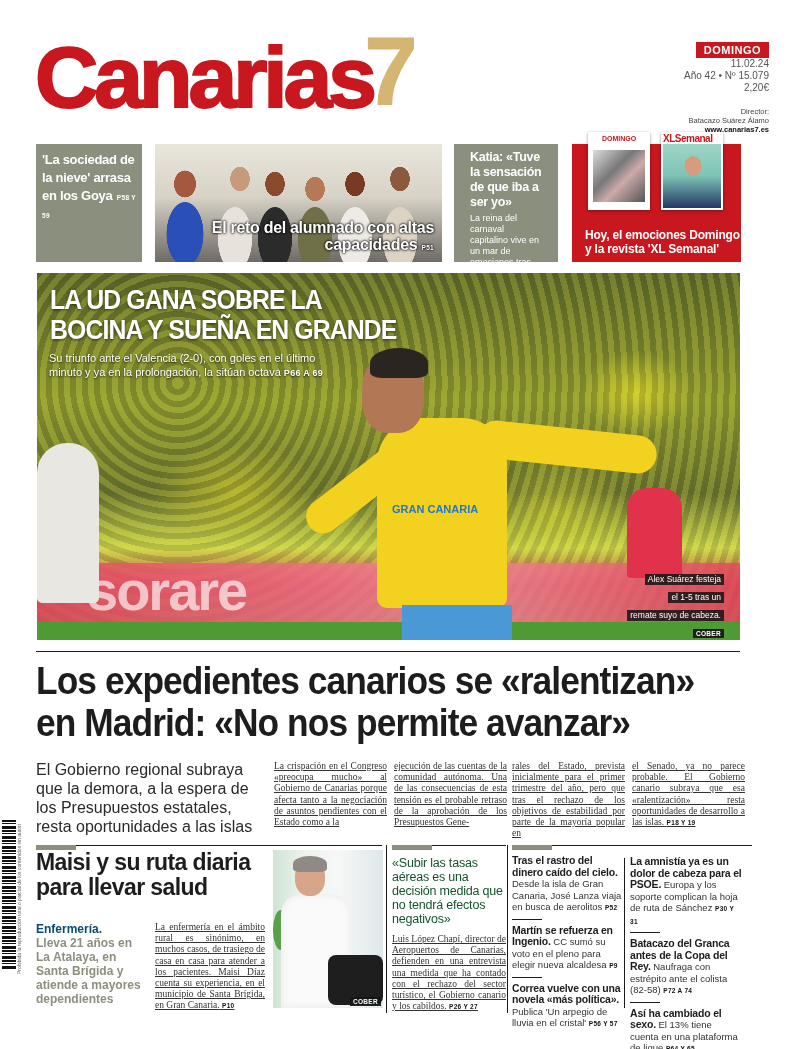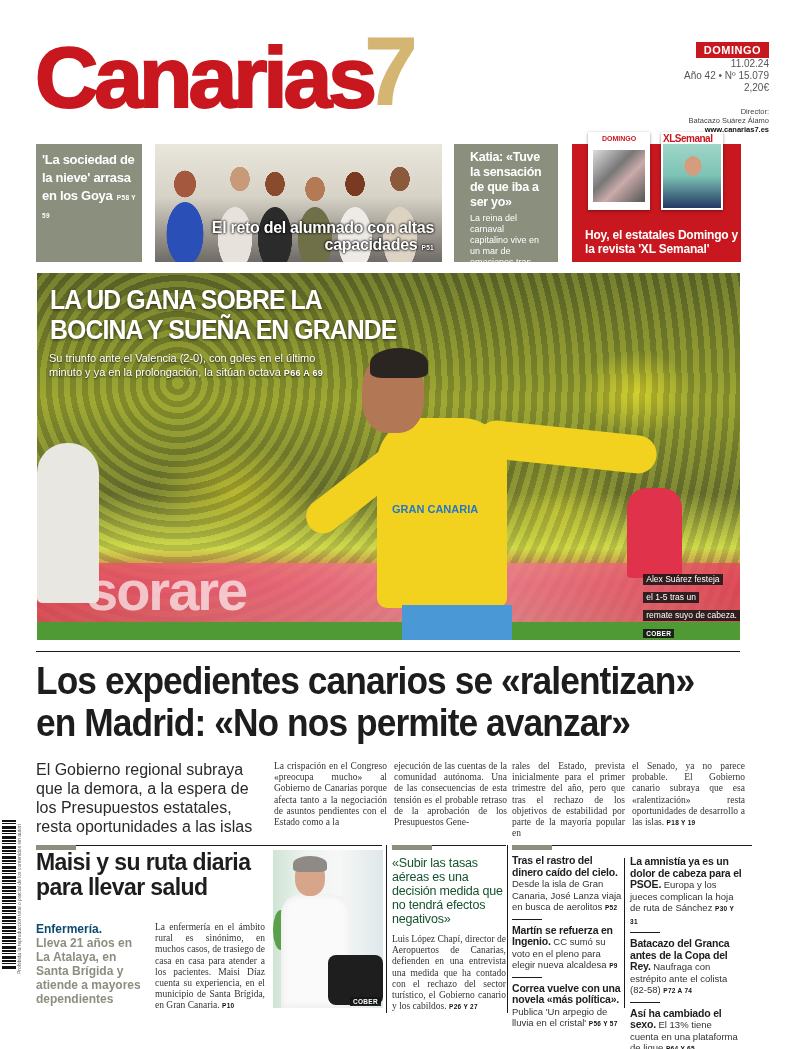--- a/index.html
+++ b/index.html
@@ -75,29 +75,29 @@
   .hero .player-head { position: absolute; left: 325px; top: 80px; width: 62px; height: 80px; background: #b27755; border-radius: 45% 45% 40% 40%; }
   .hero .player-hair { position: absolute; left: 333px; top: 75px; width: 58px; height: 30px; background: #2a2520; border-radius: 50% 50% 20% 20%; }
   .hero .player-shorts { position: absolute; left: 365px; top: 332px; width: 110px; height: 40px; background: #4a98d6; }
   .hero .jersey-text { position: absolute; left: 355px; top: 230px; color: #2677c4; font-size: 11px; font-weight: 900; line-height: 12px; }
   .hero .opp { position: absolute; left: 0; top: 170px; width: 62px; height: 160px; background: #e9e7e2; border-radius: 30px 30px 5px 5px; }
   .hero .ref { position: absolute; left: 590px; top: 215px; width: 55px; height: 90px; background: #e0324b; border-radius: 20px 20px 4px 4px; }
 
   .hero .title { position: absolute; left: 13px; top: 12px; color: #fff; font-weight: 900; font-size: 27px; line-height: 30px; letter-spacing: -1px; text-shadow: 0 1px 3px rgba(0,0,0,0.6); transform: scaleX(0.92); transform-origin: left top; }
   .hero .sub { position: absolute; left: 12px; top: 78px; color: #fff; font-size: 11px; line-height: 14px; text-shadow: 0 1px 2px rgba(0,0,0,0.8); }
   .hero .sub .pref { font-size: 9px; }
-  .hero .photo-cap { position: absolute; right: 0; bottom: 0; }
+  .hero .photo-cap { position: absolute; right: 16px; bottom: 0; text-align: right; }
   .hero .photo-cap span.l { display: inline-block; background: rgba(20,20,20,0.85); color: #fff; font-size: 8.5px; line-height: 11px; padding: 0 3px; }
   .credit { display: inline-block; background: rgba(20,20,20,0.9); color: #fff; font-size: 6.5px; font-weight: 700; padding: 1px 3px; letter-spacing: 0.3px; }
 
   
   .rule { background: #1a1a1a; height: 1px; }
   .main-hd { left: 36px; top: 660px; width: 720px; font-weight: 900; font-size: 38px; line-height: 42px; letter-spacing: -1px; color: #1d1d1d; transform: scaleX(0.93); transform-origin: left top; }
   .main-lead { left: 36px; top: 760px; width: 230px; font-size: 16px; line-height: 19px; color: #2a2a2a; font-weight: 300; }
-  .col { font-family: "Liberation Serif", serif; font-size: 9.5px; line-height: 11.2px; color: #333; width: 113px; text-align: justify; }
+  .col { font-family: "Liberation Serif", serif; font-size: 9.5px; line-height: 11.2px; color: #333; width: 113px; text-align: justify; text-decoration: underline; }
   .col .pref { font-family: "Liberation Sans", sans-serif; font-size: 6.5px; color: #111; }
 
   
   .greybar { height: 5px; width: 40px; background: #8a8f7e; }
   .maisi-hd { left: 36px; top: 850px; width: 230px; font-weight: 900; font-size: 23px; line-height: 25px; letter-spacing: -0.6px; color: #1d1d1d; }
   .maisi-kicker { left: 36px; top: 922px; width: 112px; font-weight: 700; font-size: 12px; line-height: 14px; color: #8a8f7e; }
   .maisi-kicker .red { color: #0c4a6e; }
   .maisi-body { left: 155px; top: 922px; width: 110px; }
 
   .nurse { left: 273px; top: 850px; width: 110px; height: 158px; overflow: hidden;
@@ -168,21 +168,21 @@
 
 <div class="abs t4">
   <div class="mag mag1">
     <div class="mag-title">DOMINGO</div>
     <div class="img"></div>
   </div>
   <div class="mag mag2">
     <div class="img"></div>
     <div class="mtitle2">XLSemanal</div>
   </div>
-  <div class="cap">Hoy, el estatales Domingo y la revista 'XL Semanal'</div>
+  <div class="cap">Hoy, el emociones Domingo y la revista 'XL Semanal'</div>
 </div>
 
 <div class="abs hero">
   <div class="crowd"></div>
   <div class="board"></div>
   <div class="sponsor">sorare</div>
   <div class="grass"></div>
   <div class="opp"></div>
   <div class="ref"></div>
   <div class="player-arm-l"></div>
@@ -275,21 +275,21 @@
   <div class="brief">
     <b>Correa vuelve con una novela «más política».</b>
     <span>Publica 'Un arpegio de lluvia en el cristal'</span>
     <span class="pref">P56 Y 57</span>
   </div>
 </div>
 
 <div class="abs briefs2">
   <div class="brief">
     <b>La amnistía ya es un dolor de cabeza para el PSOE.</b>
-    <span>Europa y los jueces complican la hoja de ruta de Sánchez</span>
+    <span>Europa y los soporte complican la hoja de ruta de Sánchez</span>
     <span class="pref">P30 Y 31</span>
   </div>
   <div class="shortrule"></div>
   <div class="brief">
     <b>Batacazo del Granca antes de la Copa del Rey.</b>
     <span>Naufraga con estrépito ante el colista (82-58)</span>
     <span class="pref">P72 A 74</span>
   </div>
   <div class="shortrule"></div>
   <div class="brief">

